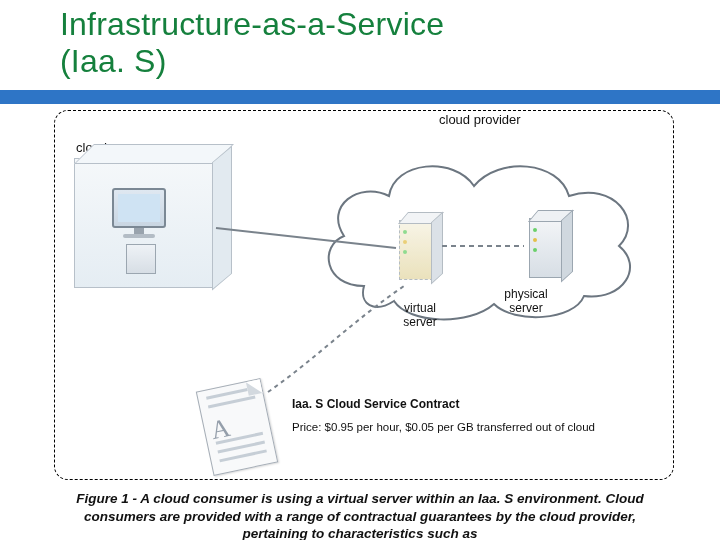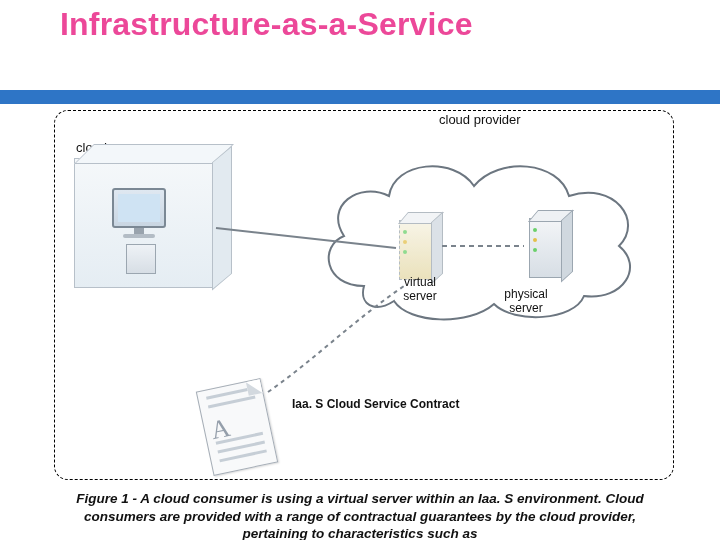--- a/index.html
+++ b/index.html
@@ -9,22 +9,22 @@
     background: #fff;
     font-family: Arial, Helvetica, sans-serif;
     position: relative;
     overflow: hidden;
   }
   .title-block {
     padding: 6px 0 0 60px;
   }
   .title-block h1 {
     font-size: 32px;
-    font-weight: 700;
-    color: #ec4899;
+    font-weight: 400;
+    color: #15803d;
     line-height: 1.15;
     letter-spacing: 0.2px;
   }
   .blue-bar {
     position: absolute;
     top: 90px;
     left: 0;
     width: 720px;
     height: 14px;
     background: #2e75c6;
@@ -194,20 +194,21 @@
     padding:0 70px;
     font-family: Arial, Helvetica, sans-serif;
   }
 </style>
 </head>
 <body>
 
 <div class="title-block">
   <h1>
     <span>Infrastructure-as-a-Service</span><br>
+    <span>(Iaa. S)</span>
   </h1>
 </div>
 <div class="blue-bar"></div>
 
 <div class="dotted-box"></div>
 
 <div class="diagram">
 
   <div class="lbl" style="left:385px;top:2px">cloud provider</div>
   <div class="lbl" style="left:22px;top:30px">cloud consumer</div>
@@ -241,21 +242,21 @@
     </svg>
   </div>
 
   <div class="srv virtual">
     <div class="body">
       <div class="led led1"></div>
         <div class="led led2"></div>
         <div class="led led3"></div>
     </div>
   </div>
-  <div class="srv-lbl" style="left:336px;top:166px;width:60px">
+  <div class="srv-lbl" style="left:336px;top:192px;width:60px">
     <span>virtual</span><br>
     <span>server</span>
   </div>
 
   <div class="srv physical">
     <div class="body">
       <div class="led led1"></div>
         <div class="led led2"></div>
         <div class="led led3"></div>
     </div>
@@ -279,17 +280,18 @@
       <div class="line"></div>
         <div class="line"></div>
       <div class="a">A</div>
       <div class="line" style="margin-top:34px"></div>
       <div class="line"></div>
         <div class="line"></div>
     </div>
   </div>
   <div class="contract-text">
     <div class="hdr">Iaa. S Cloud Service Contract</div>
+    <div>Price: $0.95 per hour, $0.05 per GB transferred out of cloud</div>
   </div>
 
 </div>
 
 <div class="caption">Figure 1 - A cloud consumer is using a virtual server within an Iaa. S environment. Cloud consumers are provided with a range of contractual guarantees by the cloud provider, pertaining to characteristics such as</div>
 
 </body></html>

